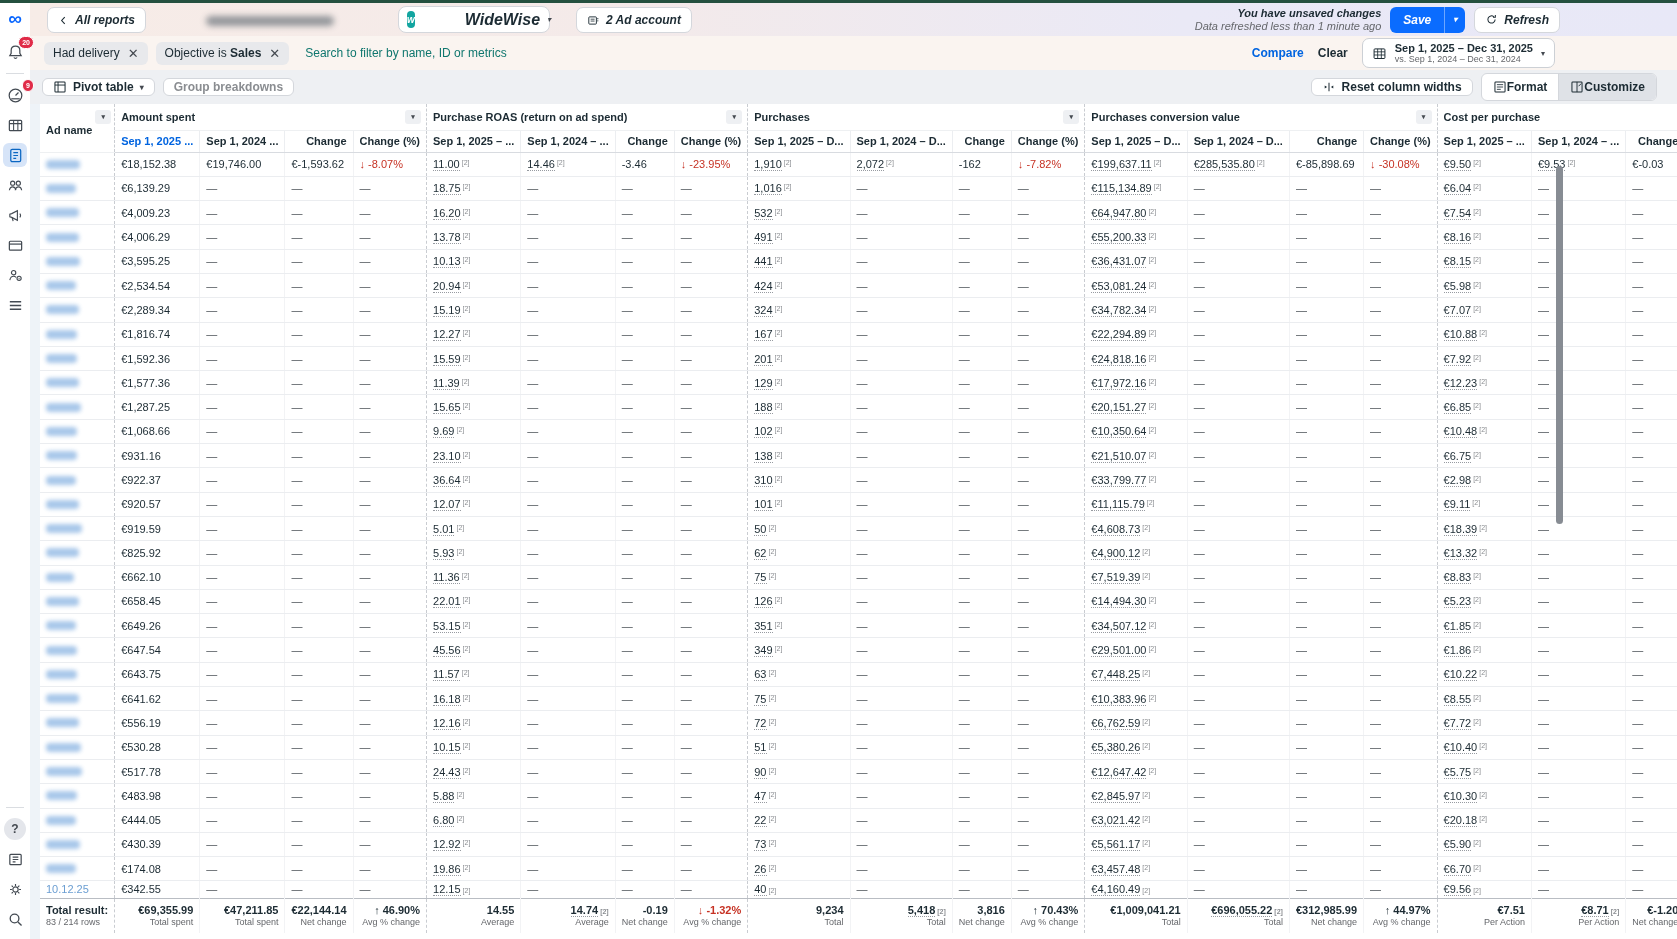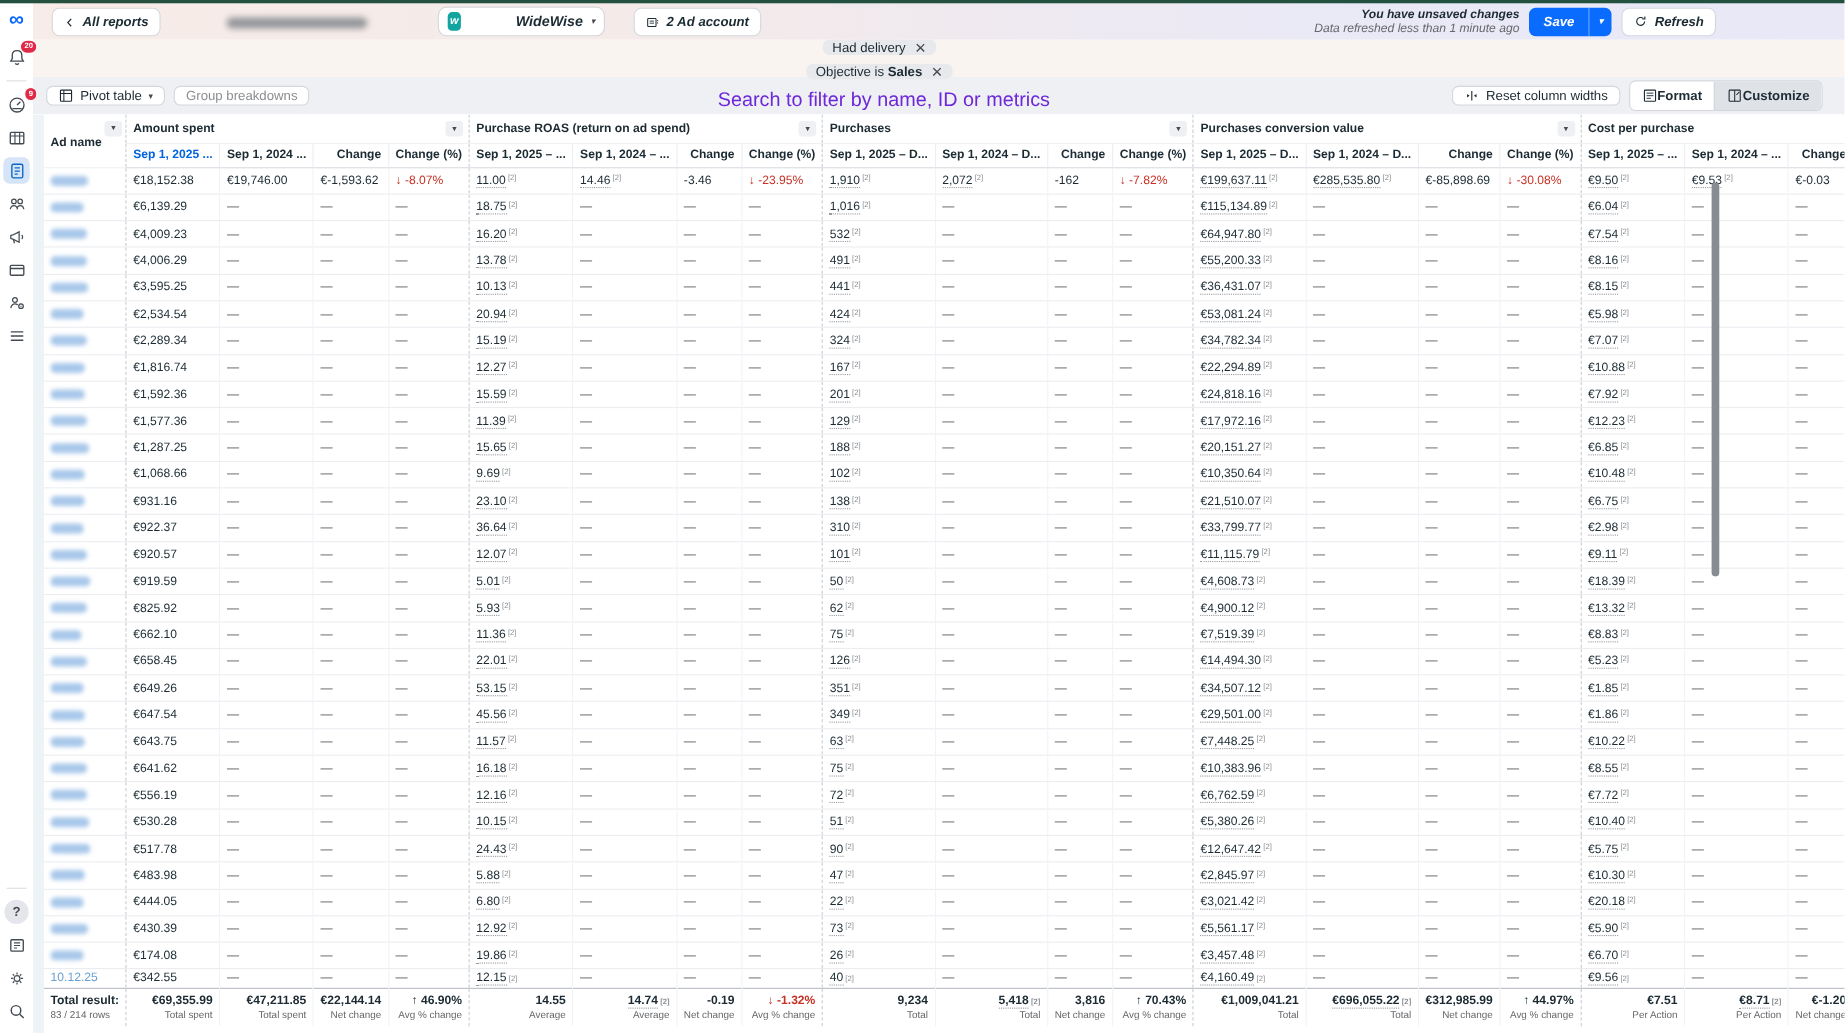--- a/index.html
+++ b/index.html
@@ -29,50 +29,50 @@
     background:linear-gradient(90deg,#f7ece7 0%,#f4eae9 35%,#eae9f6 70%,#e8e8f7 100%);font-style:italic; }
   .wbtn { background:#fff; border:1px solid #d4d7dc; border-radius:7px; font-size:12px; font-weight:bold; color:#1c2b33;
     display:inline-flex; align-items:center; gap:6px; padding:0 10px; height:26px; cursor:pointer; white-space:nowrap; }
   .btn-allreports { position:absolute; left:17px; top:4px; }
   .title-blur { position:absolute; left:176px; top:13px; width:128px; height:10px; border-radius:5px;
     background:#82878d; filter:blur(3px); opacity:.85; }
   .acct-select { position:absolute; left:368px; top:3px; width:152px; height:27px; background:#fff;
     border:1px solid #d4d7dc; border-radius:8px; display:flex; align-items:center; gap:7px; padding:0 8px; cursor:pointer; }
   .acct-avatar { width:17px; height:17px; border-radius:4px; background:var(--avatar); color:#fff; font-size:10px;
     font-weight:bold; display:flex; align-items:center; justify-content:center; }
-  .acct-name { font-size:13px; font-weight:bold; flex:1;margin-left:43px; }
+  .acct-name { font-size:16px; font-weight:bold; flex:1;margin-left:43px; }
   .caret { font-size:8px; color:#444950; }
   .btn-adaccount { position:absolute; left:546px; top:4px; }
   .top-right { position:absolute; right:117px; top:0; height:33px; display:flex; align-items:center; gap:9px; }
   .unsaved { text-align:right; font-size:11px; line-height:13px; }
   .unsaved .l1 { font-weight:bold; }
   .unsaved .l2 { color:#65676b; }
   .save-btn { display:flex; height:26px; border-radius:6px; overflow:hidden; background:var(--save); color:#fff;
     font-size:12px; font-weight:bold; cursor:pointer; }
   .save-main { padding:0 13px; display:flex; align-items:center; }
   .save-caret { padding:0 8px; border-left:1px solid rgba(255,255,255,.4); display:flex; align-items:center; font-size:8px; }
 
   
-  .filterbar { height:34px; background:#faf4f0; display:flex; align-items:center; padding:0 122px 0 14px; gap:8px;flex-direction:column; }
+  .filterbar { height:34px; background:#faf4f0; display:flex; align-items:center; padding:0 122px 0 14px; gap:8px; }
   .pill { background:#e8e9ec; border-radius:6px; height:23px; display:inline-flex; align-items:center; padding:0 9px;
     font-size:12px; gap:8px; cursor:default; }
   .pill b { font-weight:bold; }
   .pill .x { color:#444950; font-size:13px; cursor:pointer; line-height:1; }
-  .search-ph { color:#6d28d9; font-size:18px; margin-left:8px; flex:1; }
+  .search-ph { color:#0f766e; font-size:12px; margin-left:8px; flex:1; }
   .link-compare { color:var(--accent); font-size:12px; font-weight:bold; cursor:pointer; }
   .link-clear { font-size:12px; font-weight:bold; cursor:pointer; margin:0 6px 0 6px; }
   .datectl { background:#fff; border:1px solid #ccd0d5; border-radius:7px; height:30px; display:flex; align-items:center;
     gap:8px; padding:0 9px; cursor:pointer; }
   .datectl .d1 { font-size:11px; font-weight:bold; line-height:12px; }
   .datectl .d2 { font-size:9px; color:#65676b; line-height:10px; }
 
   
   .toolbar { height:34px; background:#eef0f3; display:flex; align-items:center; padding:0 20px 0 12px; gap:8px; }
   .tbtn { background:#fff; border:1px solid #d4d7dc; border-radius:6px; height:18px; display:inline-flex;
-    align-items:center; gap:6px; padding:0 10px; font-size:12px; font-weight:normal; color:#1c2b33; cursor:pointer; white-space:nowrap; }
+    align-items:center; gap:6px; padding:0 10px; font-size:12px; font-weight:bold; color:#1c2b33; cursor:pointer; white-space:nowrap; }
   .tbtn.muted { color:#8a8d91; }
   .toolbar .right { margin-left:auto; display:flex; align-items:center; gap:8px; }
   .seg { display:flex; border:1px solid #d4d7dc; border-radius:6px; overflow:hidden; background:#fff; }
   .tseg { height:26px; display:flex; align-items:center; gap:0; padding:0 11px; font-size:12px; font-weight:bold; cursor:pointer; }
   .tseg.active { background:#dfe2e7; }
   .tseg + .tseg { border-left:1px solid #d4d7dc; }
 
   
   .table-wrap { position:relative; background:#fff; height:835px; padding-left:10px; overflow:hidden; }
   .table-wrap::before { content:''; position:absolute; left:0; top:0; bottom:0; width:10px; background:#eef3f8; }

